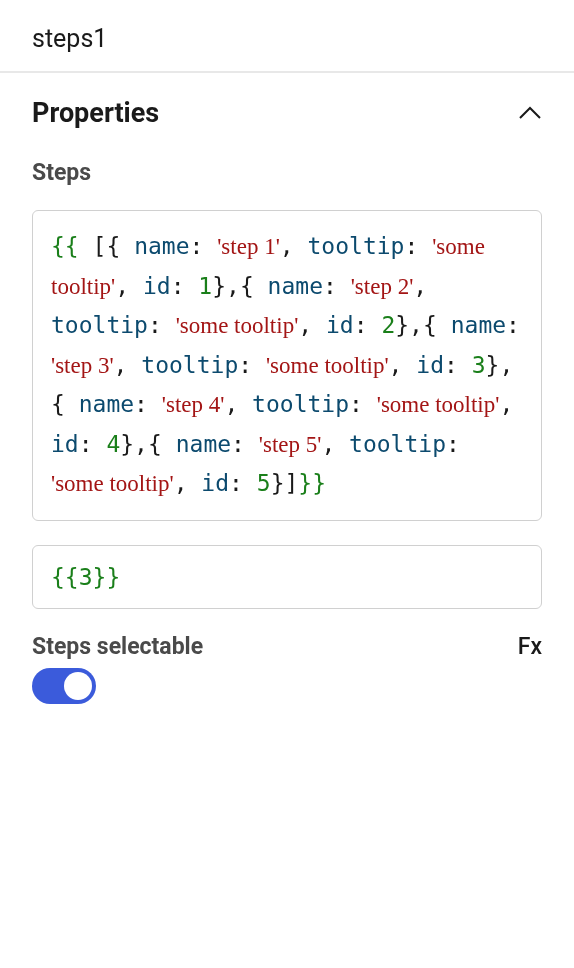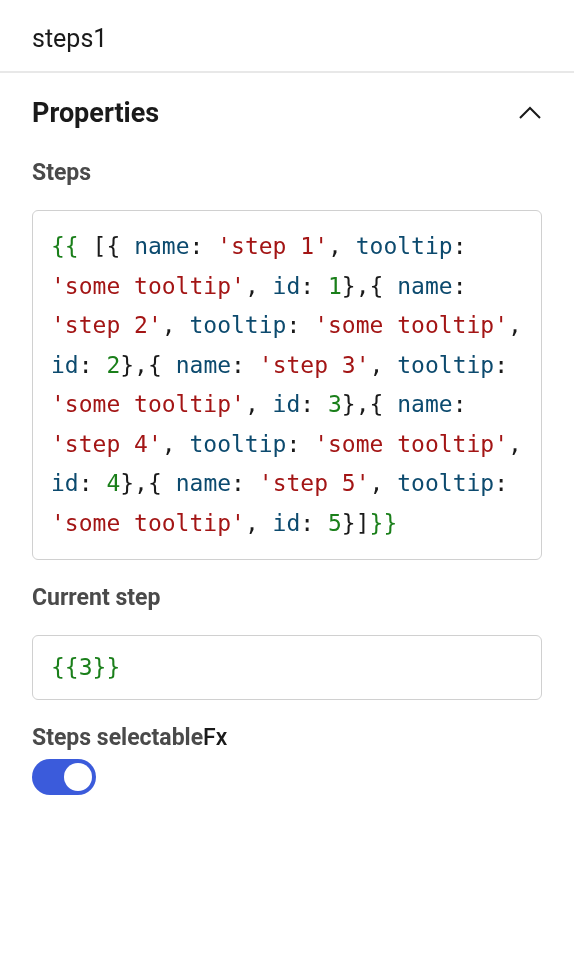--- a/index.html
+++ b/index.html
@@ -72,26 +72,27 @@
       font-family: "SF Mono", Monaco, Consolas, monospace;
       font-size: 23px;
       line-height: 1.5;
       color: #1a1a1a;
       margin-bottom: 24px;
     }
     .tok-brace { color: #1a7f1a; }
     .tok-bracket { color: #1a1a1a; }
     .tok-curly { color: #1a1a1a; }
     .tok-key { color: #0c4a6e; }
-    .tok-string { color: #a31515; }
+    .tok-string { color: #a31515; font-family: Liberation Serif, serif; }
     .tok-number { color: #1a7f1a; }
     .tok-punct { color: #1a1a1a; }
     .row {
       display: flex;
       align-items: center;
+      justify-content: space-between;
     }
     .fx-button {
       font-size: 23px;
       font-weight: 500;
       color: #1a1a1a;
       cursor: pointer;
     }
     .toggle {
       position: relative;
       width: 64px;
@@ -125,21 +126,20 @@
       <svg width="24" height="14" viewBox="0 0 24 14">
           <polyline points="2,12 12,2 22,12"></polyline>
         </svg>
     </div>
   </div>
 
   <div class="field-label">Steps</div>
 
   <div class="code-input"><span class="tok-brace">{{ </span><span class="tok-bracket">[</span><span class="tok-curly">{</span><span class="tok-key"> <span>name</span></span><span class="tok-punct">: </span><span class="tok-string">'step 1'</span><span class="tok-punct">, </span><span class="tok-key">tooltip</span><span class="tok-punct">: </span><span class="tok-string">'some tooltip'</span><span class="tok-punct">, </span><span class="tok-key">id</span><span class="tok-punct">: </span><span class="tok-number">1</span><span class="tok-curly">},</span><span class="tok-curly">{</span><span class="tok-key"> <span>name</span></span><span class="tok-punct">: </span><span class="tok-string">'step 2'</span><span class="tok-punct">, </span><span class="tok-key">tooltip</span><span class="tok-punct">: </span><span class="tok-string">'some tooltip'</span><span class="tok-punct">, </span><span class="tok-key">id</span><span class="tok-punct">: </span><span class="tok-number">2</span><span class="tok-curly">},</span><span class="tok-curly">{</span><span class="tok-key"> <span>name</span></span><span class="tok-punct">: </span><span class="tok-string">'step 3'</span><span class="tok-punct">, </span><span class="tok-key">tooltip</span><span class="tok-punct">: </span><span class="tok-string">'some tooltip'</span><span class="tok-punct">, </span><span class="tok-key">id</span><span class="tok-punct">: </span><span class="tok-number">3</span><span class="tok-curly">},</span><span class="tok-curly">{</span><span class="tok-key"> <span>name</span></span><span class="tok-punct">: </span><span class="tok-string">'step 4'</span><span class="tok-punct">, </span><span class="tok-key">tooltip</span><span class="tok-punct">: </span><span class="tok-string">'some tooltip'</span><span class="tok-punct">, </span><span class="tok-key">id</span><span class="tok-punct">: </span><span class="tok-number">4</span><span class="tok-curly">},</span><span class="tok-curly">{</span><span class="tok-key"> <span>name</span></span><span class="tok-punct">: </span><span class="tok-string">'step 5'</span><span class="tok-punct">, </span><span class="tok-key">tooltip</span><span class="tok-punct">: </span><span class="tok-string">'some tooltip'</span><span class="tok-punct">, </span><span class="tok-key">id</span><span class="tok-punct">: </span><span class="tok-number">5</span><span class="tok-curly">}</span><span class="tok-bracket">]</span><span class="tok-brace">}}</span></div>
 
-  <div class="field-label">Current step</div>
 
   <div class="code-input-single"><span class="tok-brace">{{</span><span class="tok-number">3</span><span class="tok-brace">}}</span></div>
 
   <div class="row">
     <div class="field-label" style="margin-bottom:0">Steps selectable</div>
     <div class="fx-button">Fx</div>
   </div>
 
   <div class="toggle">
     <div class="toggle-knob"></div>

